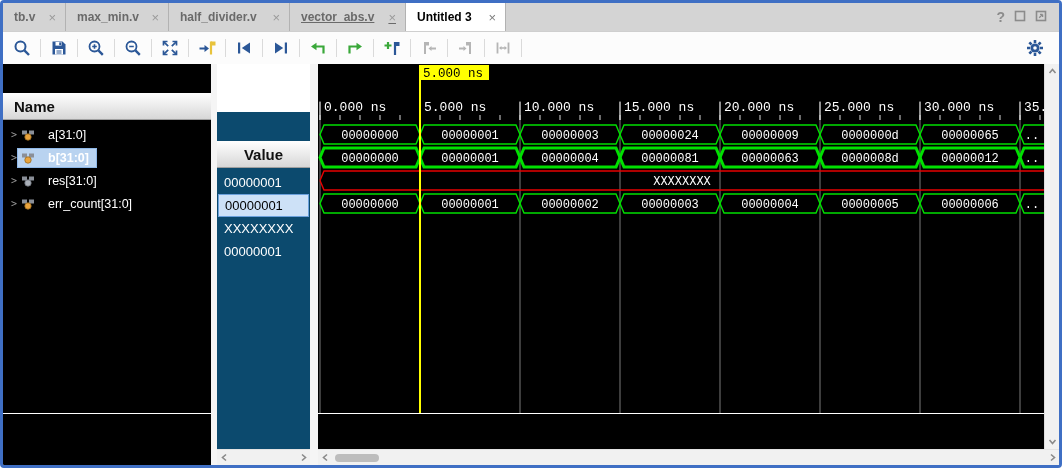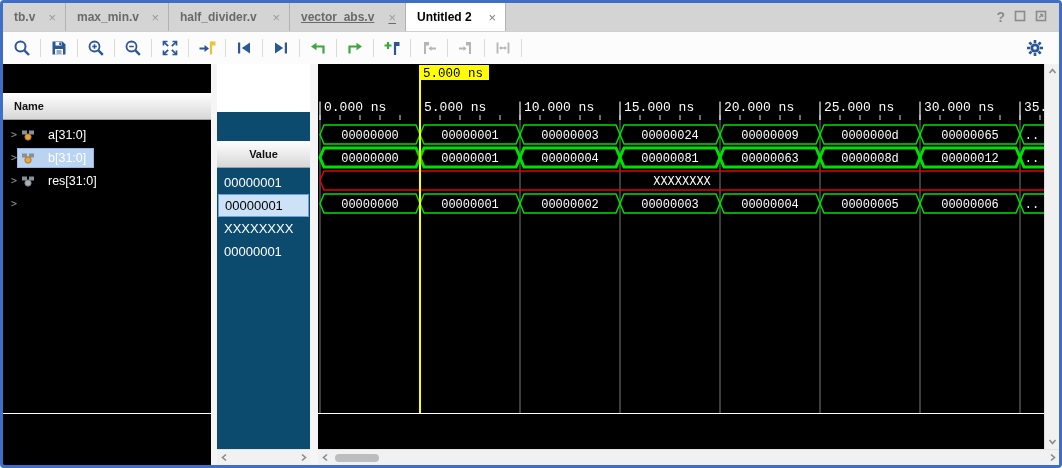--- a/index.html
+++ b/index.html
@@ -22,27 +22,27 @@
   .tb-gear{margin-left:auto;margin-right:12px;}
   
   .content{position:relative;height:401px;background:#fff;}
   .name-panel{position:absolute;left:0;top:0;bottom:0;width:208px;background:#000;overflow:hidden;}
   .splitter{position:absolute;top:0;bottom:0;background:#f5f5f5;}
   .sp1{left:208px;width:6px;}
   .sp2{left:307px;width:8px;}
   .value-panel{position:absolute;left:214px;top:0;width:93px;height:385px;background:#0c4a6e;overflow:hidden;margin-top:48px;}
   .wave-panel{position:absolute;left:315px;top:0;width:726px;height:385px;background:#000;overflow:hidden;}
   .hdr{position:absolute;top:29px;height:27px;left:0;right:0;background:linear-gradient(#ffffff,#d7d7d7);
-    border-bottom:1px solid #9f9f9f;display:flex;align-items:center;font-size:11px;font-weight:bold;color:#111;}
+    border-bottom:1px solid #9f9f9f;display:flex;align-items:center;font-size:15px;font-weight:bold;color:#111;}
   .hdr-name{padding-left:11px;}
   .hdr-value{justify-content:center;}
   .srow{position:absolute;left:0;right:0;height:23px;display:flex;align-items:center;color:#fff;font-size:12.5px;}
   .srow .chev{color:#9a9a9a;font-size:10px;width:14px;padding-left:8px;font-family:"DejaVu Sans Mono",monospace;}
   .srow .labwrap{display:flex;align-items:center;gap:13px;padding:2px 7px 2px 3px;border:1px solid transparent;}
-  .srow .labwrap.sel{background:#b9d3f0;border:1px solid #8fb8e8;}
+  .srow .labwrap.sel{background:#b9d3f0;border:1px solid #8fb8e8;font-weight:bold;}
   .vrow{position:absolute;left:0;right:0;height:23px;display:flex;align-items:center;color:#fff;
     font-size:13px;padding-left:7px;}
   .vrow.sel{background:#cde1f7;border:1px solid #6ba1dc;color:#000;left:1px;right:1px;padding-left:6px;}
   .wline{position:absolute;top:349px;height:1px;left:0;right:0;background:#fff;}
   
   .vscroll{position:absolute;right:0;top:0;width:15px;height:385px;background:#f1f1f1;border-left:1px solid #dedede;}
   .vscroll .arr{position:absolute;left:0;width:100%;height:15px;display:flex;align-items:center;justify-content:center;}
   .hscroll{position:absolute;height:16px;background:#f1f1f1;border-top:1px solid #e3e3e3;}
   .hs-val{left:214px;width:93px;top:385px;}
   .hs-wave{left:315px;right:0;top:385px;}
@@ -66,21 +66,21 @@
         </div>
         <div class="tab" style="width: 121px;">
           <span>half_divider.v</span>
           <span class="x">×</span>
         </div>
         <div class="tab" style="width: 116px; text-decoration: underline;">
           <span>vector_abs.v</span>
           <span class="x">×</span>
         </div>
         <div class="tab active" style="width: 100px;">
-          <span>Untitled 2</span>
+          <span>Untitled 3</span>
           <span class="x">×</span>
         </div>
       </div>
     <div class="tabbar-right">
       <span class="q">?</span>
       <span><svg width="12" height="12">
             <rect x="1.5" y="1.5" width="9" height="9" fill="none" stroke="#8b8b8b" stroke-width="1.6"></rect>
           </svg></span>
       <span><svg width="12" height="12">
             <rect x="1.5" y="1.5" width="9" height="9" fill="none" stroke="#8b8b8b" stroke-width="1.6"></rect>
@@ -255,20 +255,30 @@
                 <rect x="1" y="1.5" width="5" height="4" fill="#8a8f98"></rect>
                 <rect x="8" y="1.5" width="5" height="4" fill="#8a8f98"></rect>
                 <circle cx="7" cy="8" r="3.2" fill="#aab0b8" stroke="#6f747c" stroke-width="0.8"></circle>
               </svg>
             </span>
             <span>res[31:0]</span>
           </span>
         </div>
         <div class="srow" style="top: 128px;">
           <span class="chev">&gt;</span>
+          <span class="labwrap">
+            <span style="display: flex;">
+              <svg width="14" height="12" viewBox="0 0 14 12">
+                <rect x="1" y="1.5" width="5" height="4" fill="#8a8f98"></rect>
+                <rect x="8" y="1.5" width="5" height="4" fill="#8a8f98"></rect>
+                <circle cx="7" cy="8" r="3.2" fill="#e8a33d" stroke="#9a6b1e" stroke-width="0.8"></circle>
+              </svg>
+            </span>
+            <span>err_count[31:0]</span>
+          </span>
         </div>
       </div>
     <div class="splitter sp1"></div>
     <div class="value-panel" id="valuePanel">
       <div class="hdr hdr-value">
         <span>Value</span>
       </div>
       <div class="wline"></div>
     <div class="vrow" style="top: 59px;">00000001</div>
         <div class="vrow sel" style="top: 82px;">00000001</div>

